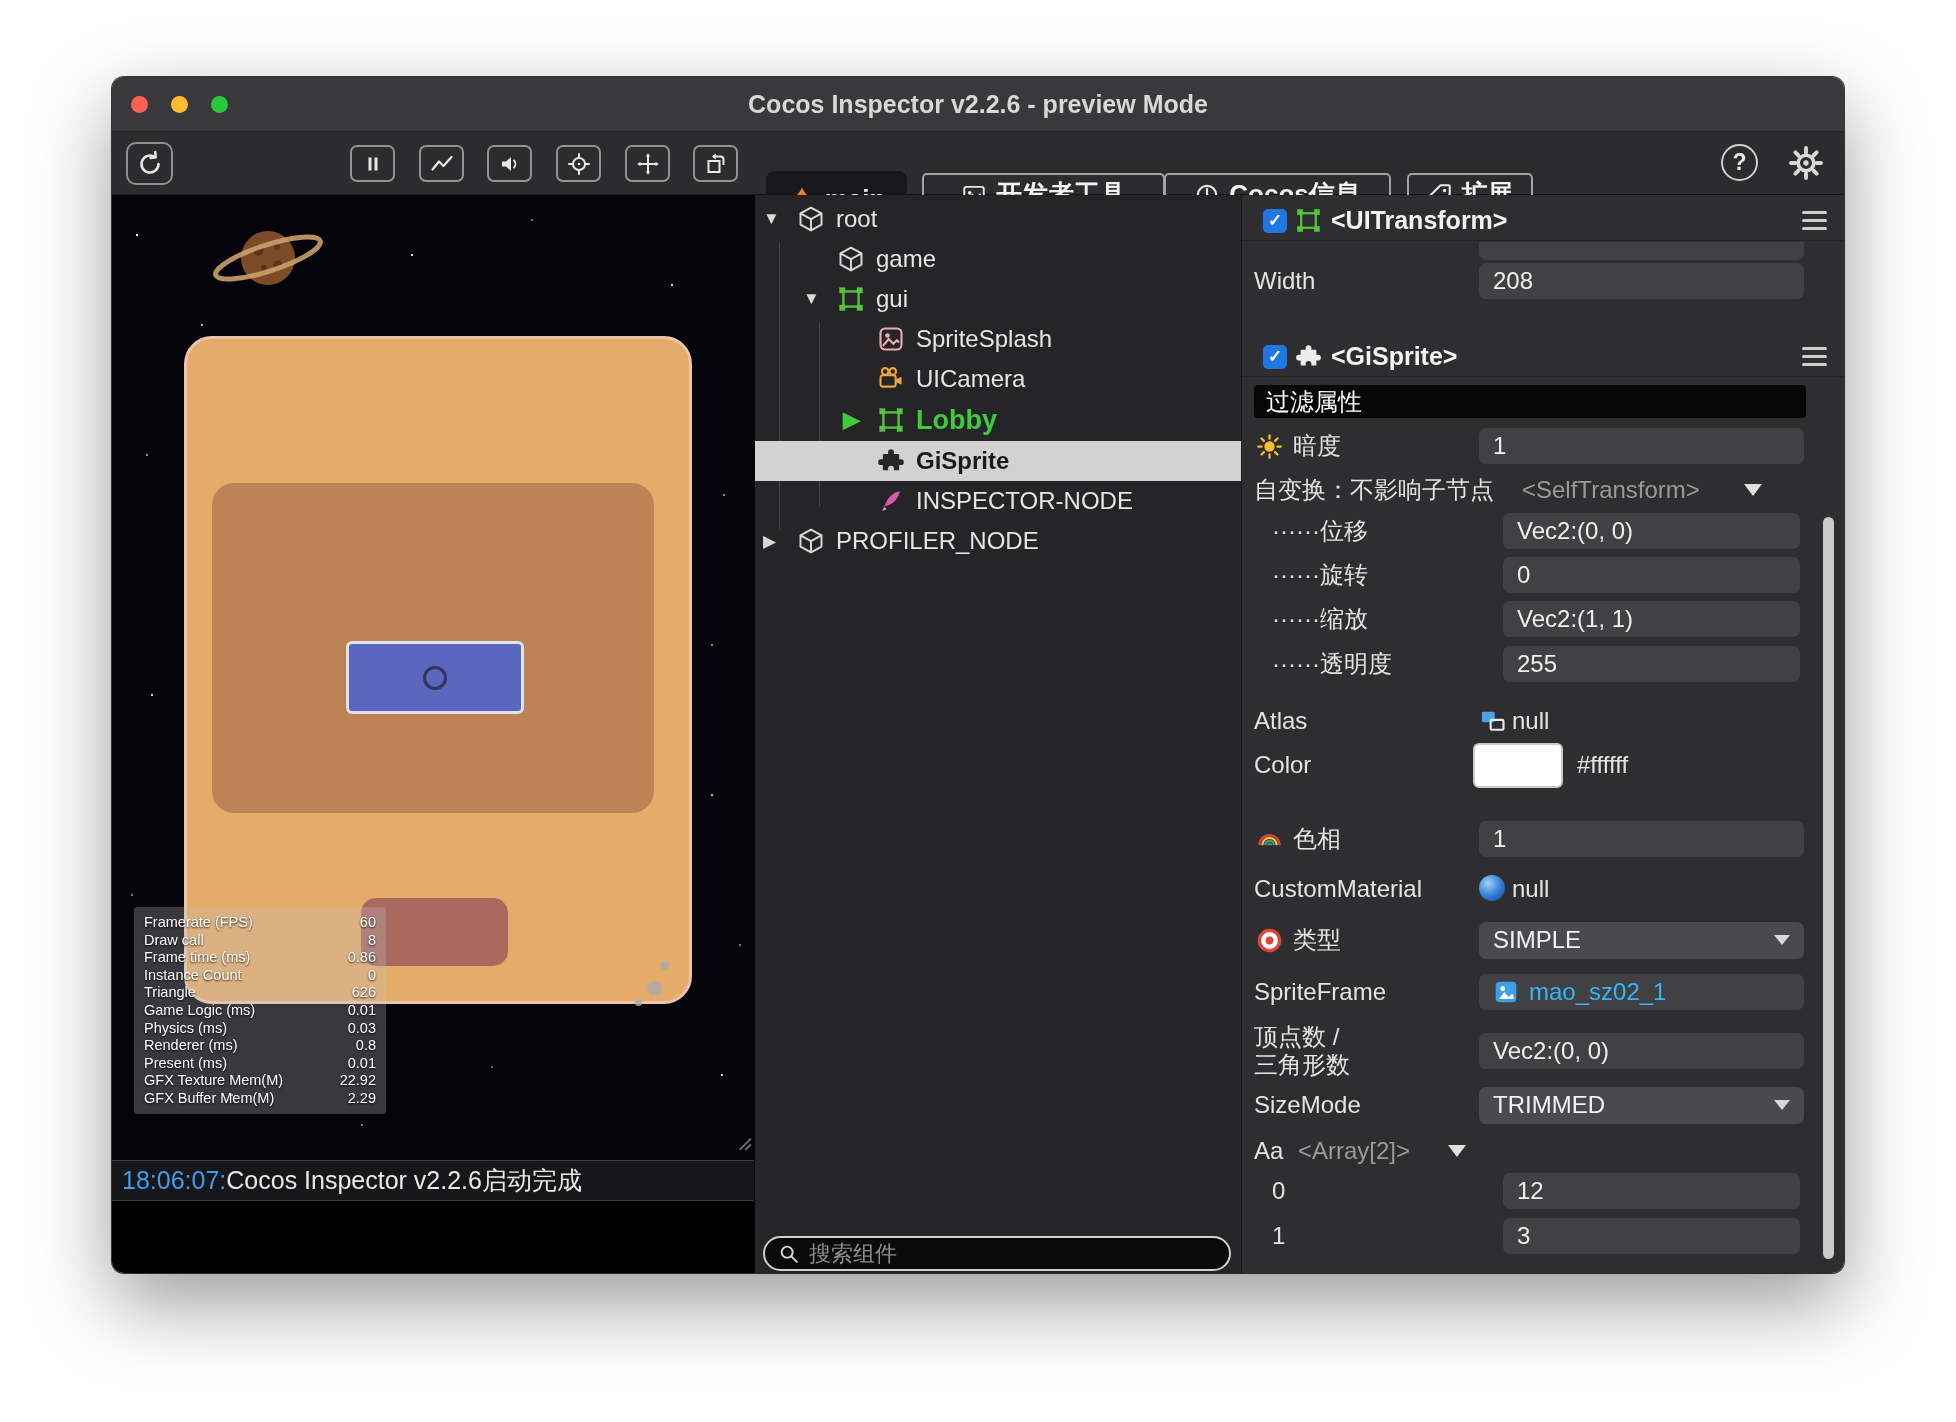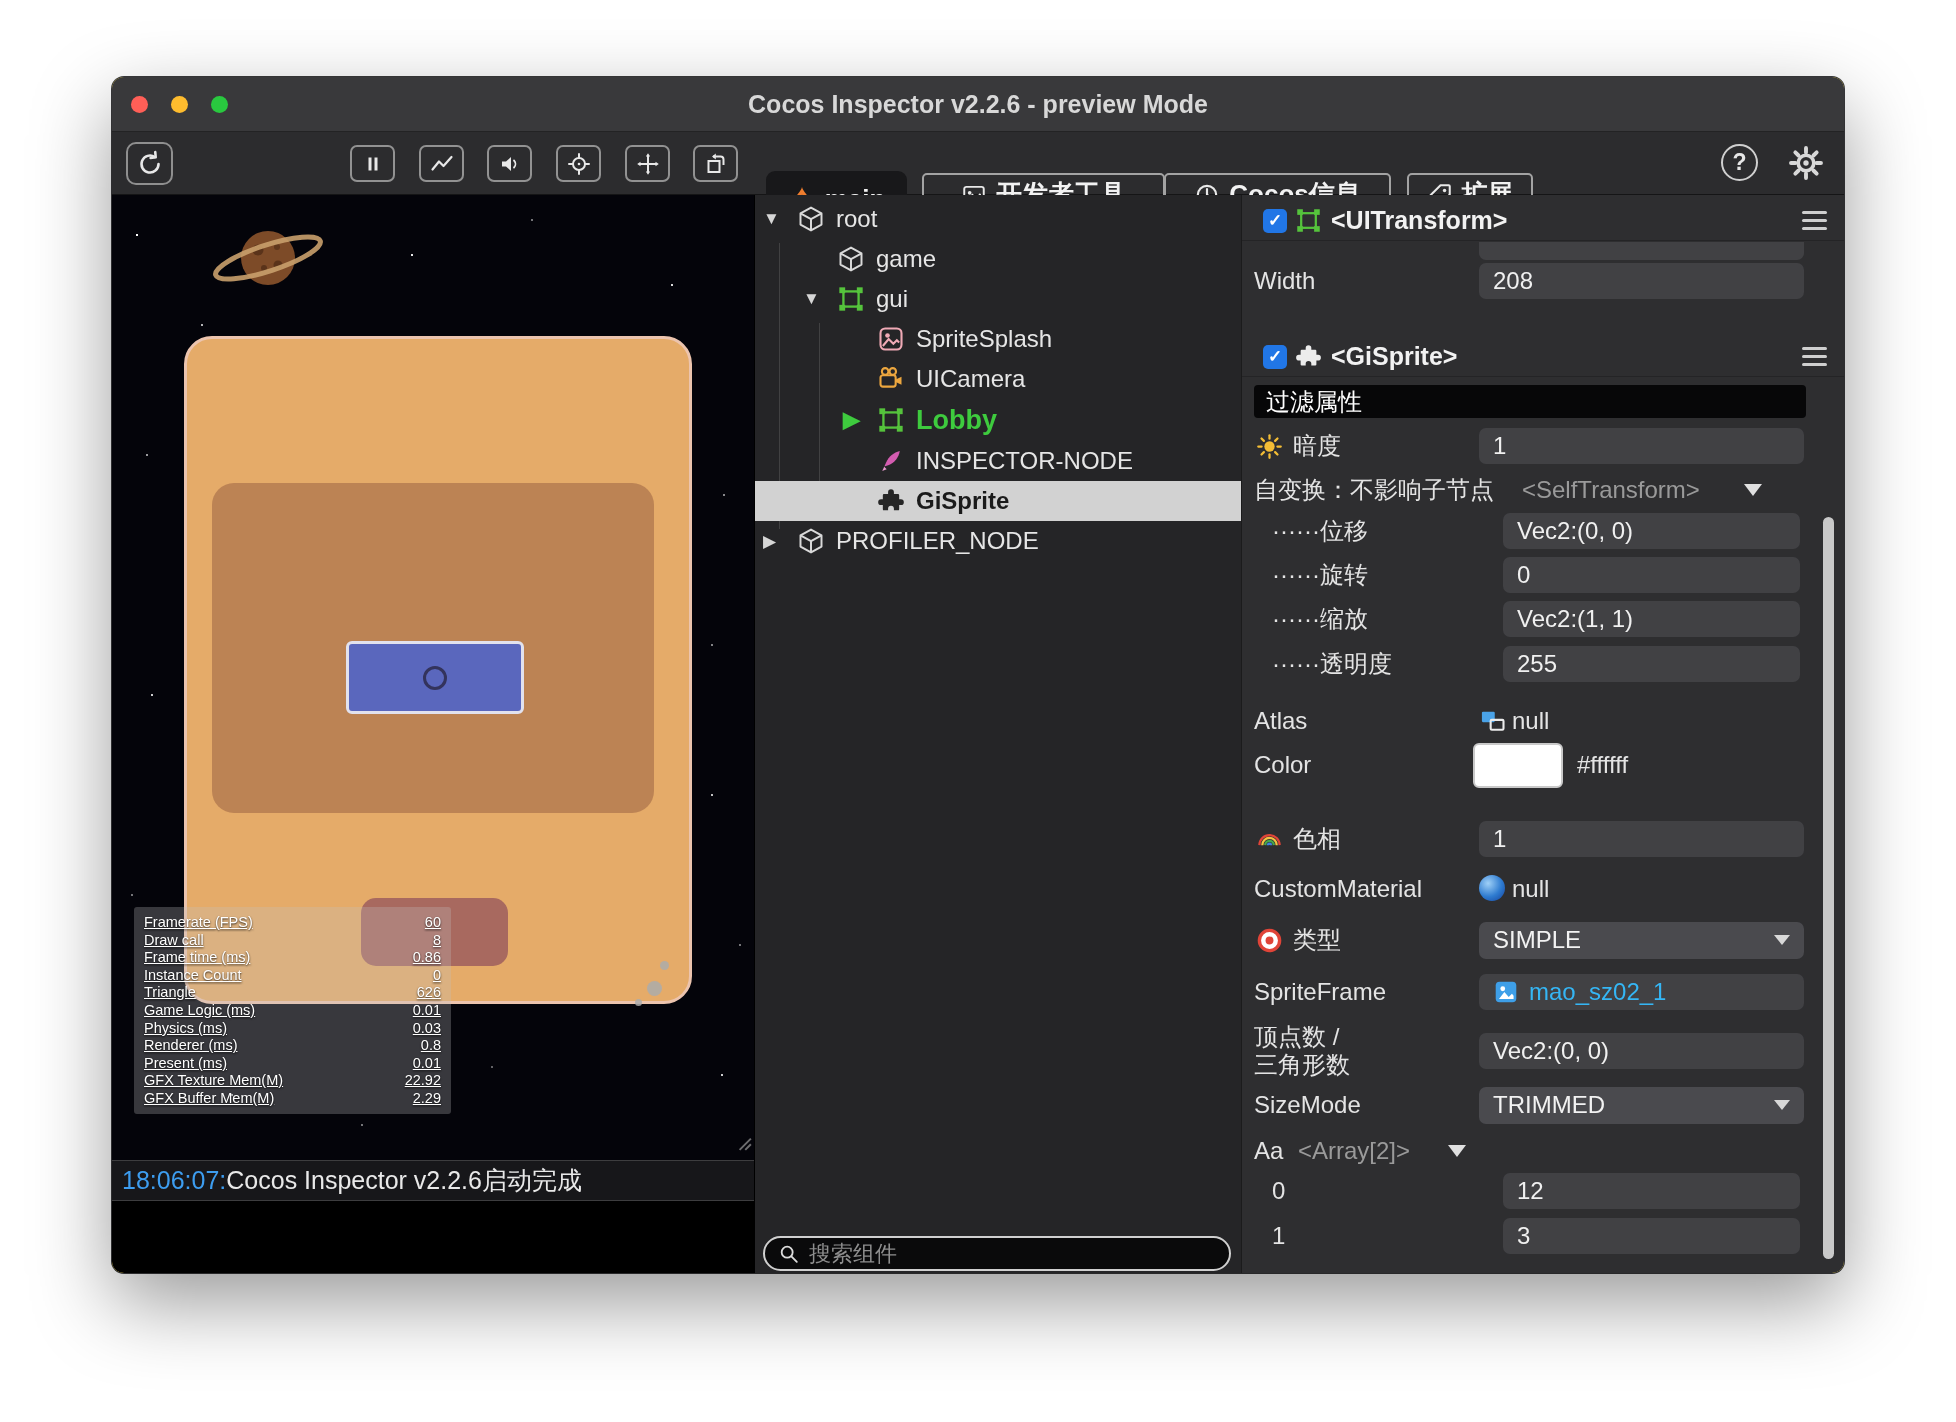--- a/index.html
+++ b/index.html
@@ -62,23 +62,23 @@
     background:#e5ab69; border:3px solid #ecc4ae; border-radius:28px; }
   .game-card-inner { position:absolute; left:25px; top:144px; width:442px; height:330px;
     background:#bc8354; border-radius:22px; }
   .game-blue-btn { position:absolute; left:159px; top:302px; width:178px; height:73px;
     background:#5a67bd; border:3px solid #e2e2ee; border-radius:6px; }
   .game-blue-btn::after { content:""; position:absolute; left:50%; top:50%; width:18px; height:18px;
     margin:-12px 0 0 -12px; border:3px solid #33335c; border-radius:50%; }
   .game-red-btn { position:absolute; left:174px; top:559px; width:147px; height:68px;
     background:#a8695f; border-radius:15px; }
   .bubble { position:absolute; border-radius:50%; background:#ababab; opacity:.85; }
-  .stats { position:absolute; left:22px; top:712px; width:317px; height:207px;
+  .stats { position:absolute; left:22px; top:712px; width:252px; height:207px;
     background:rgba(195,195,195,.28); border-radius:3px; padding:7px 10px;
-    color:#fff; font-size:14.5px; line-height:17.6px; text-shadow:0 1px 2px rgba(0,0,0,.85);text-decoration:underline; }
+    color:#fff; font-size:14.5px; line-height:17.6px; text-shadow:0 1px 2px rgba(0,0,0,.85); }
   .stats-row { display:flex; justify-content:space-between; }
   .resize-mark { position:absolute; right:2px; top:938px; width:18px; height:18px; opacity:.7; }
   .log-bar { position:absolute; left:0; top:965px; width:642px; height:41px; background:#17171a;
     border-top:1px solid #3d3d3f; border-bottom:1px solid #3d3d3f;
     display:flex; align-items:center; padding-left:10px; font-size:25px; white-space:nowrap; }
   .log-time { color:#3d9df0; }
   .log-msg { color:#e9e9e9; }
 
   
   .hierarchy-panel { width:487px; position:relative; background:#252527; flex-shrink:0; border-left:1px solid #000; }
@@ -411,38 +411,38 @@
               <svg width="28" height="28" viewBox="0 0 24 24">
                 <rect x="5.5" y="5.5" width="13" height="13" fill="none" stroke="#55c33c" stroke-width="2"></rect>
                 <rect x="2" y="2" width="5" height="5" fill="#55c33c"></rect>
                 <rect x="17" y="2" width="5" height="5" fill="#55c33c"></rect>
                 <rect x="2" y="17" width="5" height="5" fill="#55c33c"></rect>
                 <rect x="17" y="17" width="5" height="5" fill="#55c33c"></rect>
               </svg>
             </span>
           <span class="tr-label">Lobby</span>
         </div>
-        <div class="tree-row" style="padding-left:88px">
-          <span class="tr-arrow"></span>
-          <span class="tr-icon">
-              <svg width="28" height="28" viewBox="0 0 24 24">
-                <path d="M19.5 3.5c-5 1.2-9.5 4.8-11.6 9.6l-1.6 3.7 3.9-1.3c4.9-1.9 8.6-6.6 9.3-12Z" fill="#d45cb0"></path>
-                <path d="M6.2 16.9 4.5 20.5l3.8-1.4Z" fill="#e89ad0"></path>
-              </svg>
-            </span>
-          <span class="tr-label">INSPECTOR-NODE</span>
-        </div>
         <div class="tree-row selected" style="padding-left:88px">
           <span class="tr-arrow"></span>
           <span class="tr-icon" style="color:#262626">
               <svg width="28" height="28" viewBox="0 0 24 24">
                 <path d="M9.5 4.5a2.5 2.5 0 0 1 5 0V6h3.5a1 1 0 0 1 1 1v3.5h1.5a2.5 2.5 0 0 1 0 5H19V19a1 1 0 0 1-1 1h-3.5v-1.5a2.5 2.5 0 0 0-5 0V20H6a1 1 0 0 1-1-1v-3.5H3.5a2.5 2.5 0 0 1 0-5H5V7a1 1 0 0 1 1-1h3.5Z" fill="currentColor"></path>
               </svg>
             </span>
           <span class="tr-label">GiSprite</span>
+        </div>
+        <div class="tree-row" style="padding-left:88px">
+          <span class="tr-arrow"></span>
+          <span class="tr-icon">
+              <svg width="28" height="28" viewBox="0 0 24 24">
+                <path d="M19.5 3.5c-5 1.2-9.5 4.8-11.6 9.6l-1.6 3.7 3.9-1.3c4.9-1.9 8.6-6.6 9.3-12Z" fill="#d45cb0"></path>
+                <path d="M6.2 16.9 4.5 20.5l3.8-1.4Z" fill="#e89ad0"></path>
+              </svg>
+            </span>
+          <span class="tr-label">INSPECTOR-NODE</span>
         </div>
         <div class="tree-row" style="padding-left:8px">
           <span class="tr-arrow">▶</span>
           <span class="tr-icon">
               <svg width="28" height="28" viewBox="0 0 24 24">
                 <path d="M12 2.2 21 7.2v9.6L12 21.8 3 16.8V7.2Z" fill="none" stroke="#d9d9d9" stroke-width="1.7" stroke-linejoin="round"></path>
                 <path d="M3 7.2 12 12.2l9-5M12 12.2v9.6" fill="none" stroke="#d9d9d9" stroke-width="1.7" stroke-linejoin="round"></path>
               </svg>
             </span>
           <span class="tr-label">PROFILER_NODE</span>

